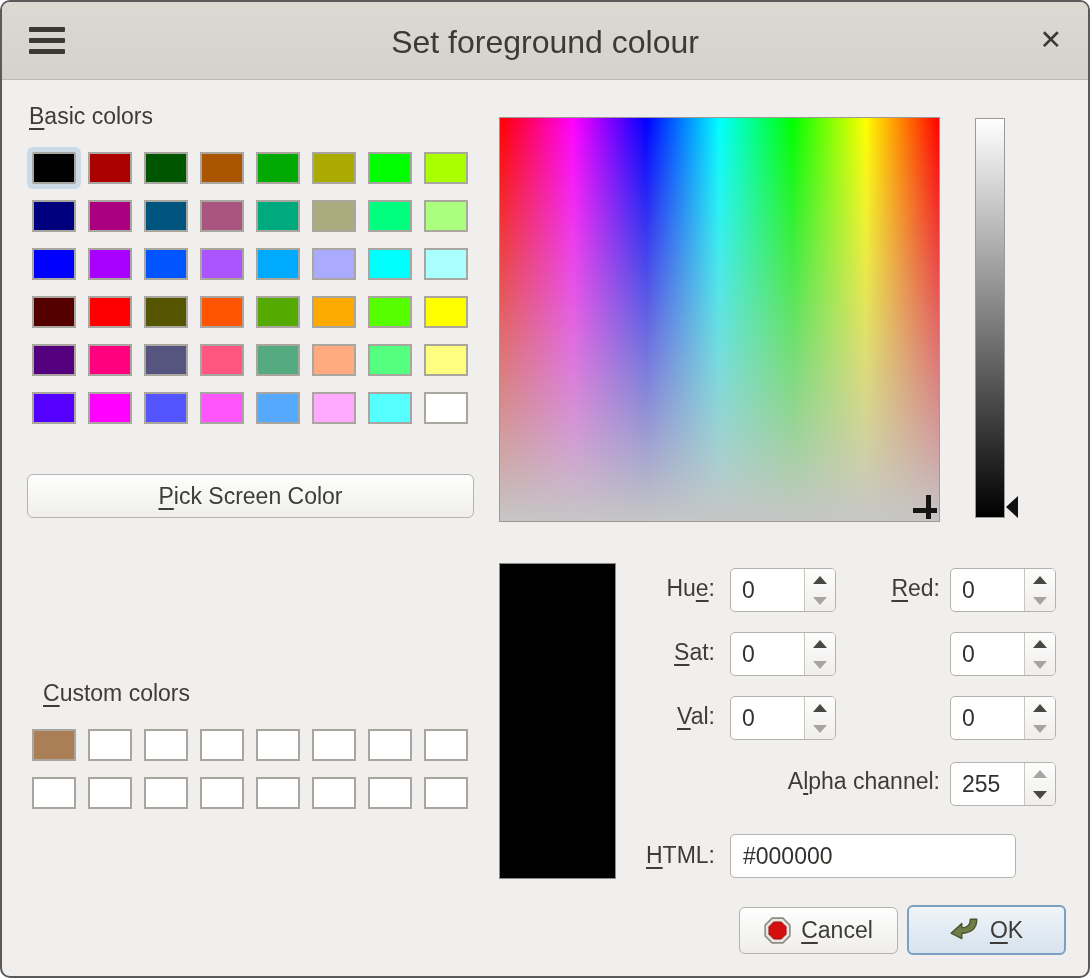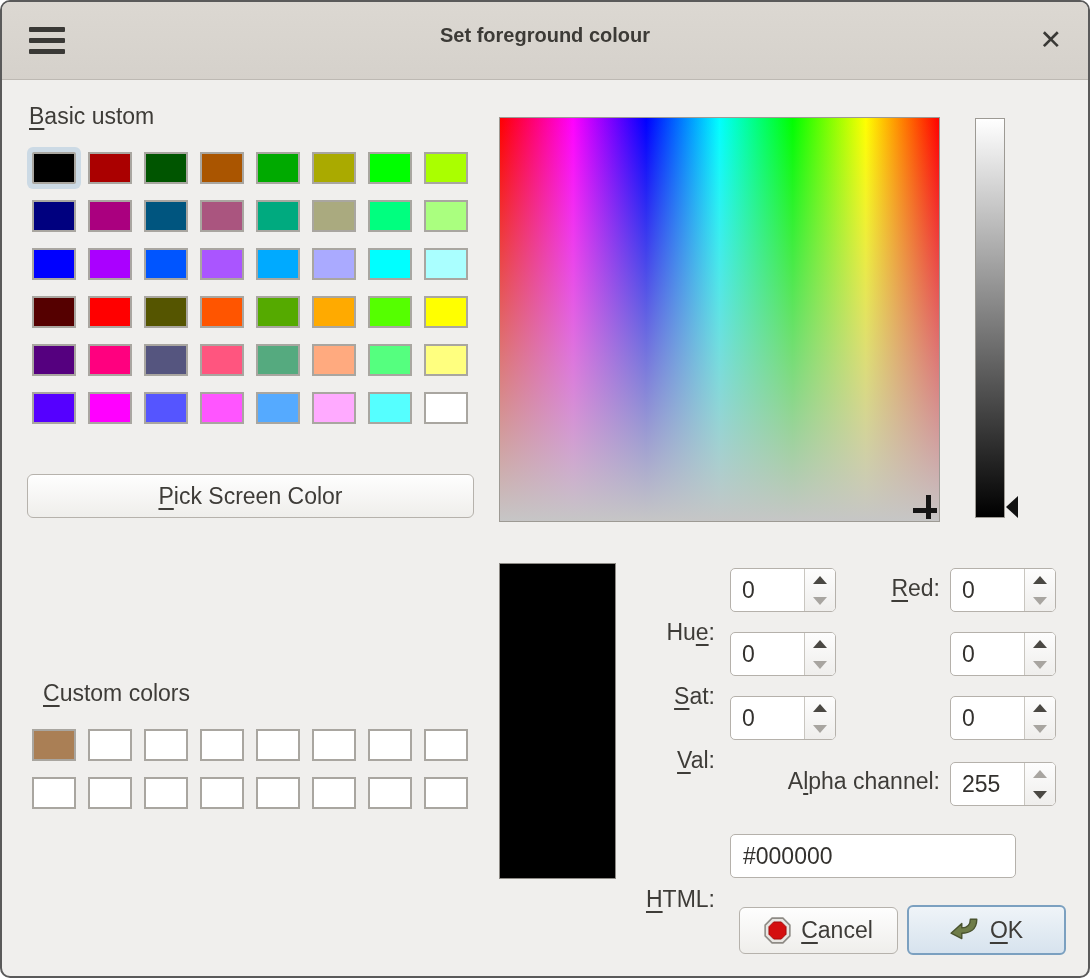--- a/index.html
+++ b/index.html
@@ -15,21 +15,21 @@
     overflow: hidden;
   }
   
   #titlebar {
     position: absolute; left:0; top:0; right:0; height:78px;
     background: linear-gradient(#dcd8d2, #d5d1cb);
     border-bottom: 1px solid #bdb9b3;
   }
   #title {
     position:absolute; left:0; right:0; top:22px;
-    text-align:center; font-size:20px; font-weight:bold; color:#3c3a36;
+    text-align:center; font-size:32px; font-weight:normal; color:#3c3a36;
   }
   #menu-icon { position:absolute; left:27px; top:25px; width:36px; height:28px; cursor:pointer; }
   #menu-icon .bar { position:absolute; left:0; width:36px; height:5px; background:#3a3936; border-radius:1px; }
   #close-icon { position:absolute; right:26px; top:20px; font-size:27px; color:#3a3936; cursor:pointer; line-height:36px; }
 
   
   .lbl { position:absolute; font-size:23px; color:#3e3c38; white-space:nowrap; }
   .mn { text-decoration: underline; text-underline-offset: 4px; }
 
   
@@ -63,39 +63,39 @@
   .spin-up, .spin-down { position:absolute; left:0; right:0; height:50%; display:flex; align-items:center; justify-content:center; cursor:pointer; }
   .spin-up { top:0; } .spin-down { bottom:0; }
   .tri { width:0; height:0; border-left:7px solid transparent; border-right:7px solid transparent; }
   .tri-up { border-bottom:8px solid #4a4843; }
   .tri-down { border-top:8px solid #4a4843; }
   .tri.disabled.tri-up { border-bottom-color:#a8a5a0; }
   .tri.disabled.tri-down { border-top-color:#a8a5a0; }
   #html-field { position:absolute; left:728px; top:832px; width:286px; height:44px; background:#fff;
     border:1px solid #b5b1ab; border-radius:5px; font-size:23px; color:#33312e; padding:8px 0 0 12px; }
 
-  .right-edge-713 { text-align:right; left:530px; width:183px;margin-top:44px; }
+  .right-edge-713 { text-align:right; left:530px; width:183px; }
   .right-edge-938 { text-align:right; left:660px; width:278px; }
 </style>
 </head>
 <body>
 
 <div id="window">
 
   <div id="titlebar">
     <div id="menu-icon">
       <div class="bar" style="top:0"></div>
         <div class="bar" style="top:11px"></div>
         <div class="bar" style="top:22px"></div>
     </div>
     <div id="title">Set foreground colour</div>
     <div id="close-icon">✕</div>
   </div>
 
-  <div class="lbl" style="left:27px; top:101px;"><span></span><span class="mn">B</span><span>asic ustom</span></div>
+  <div class="lbl" style="left:27px; top:101px;"><span></span><span class="mn">B</span><span>asic colors</span></div>
 
   <div id="basic-grid" class="grid" style="left:30px; top:150px;">
       <div class="cell selected" style="background: rgb(0, 0, 0);"></div>
       <div class="cell" style="background: rgb(170, 0, 0);"></div>
       <div class="cell" style="background: rgb(0, 85, 0);"></div>
       <div class="cell" style="background: rgb(170, 85, 0);"></div>
       <div class="cell" style="background: rgb(0, 170, 0);"></div>
       <div class="cell" style="background: rgb(170, 170, 0);"></div>
       <div class="cell" style="background: rgb(0, 255, 0);"></div>
       <div class="cell" style="background: rgb(170, 255, 0);"></div>

